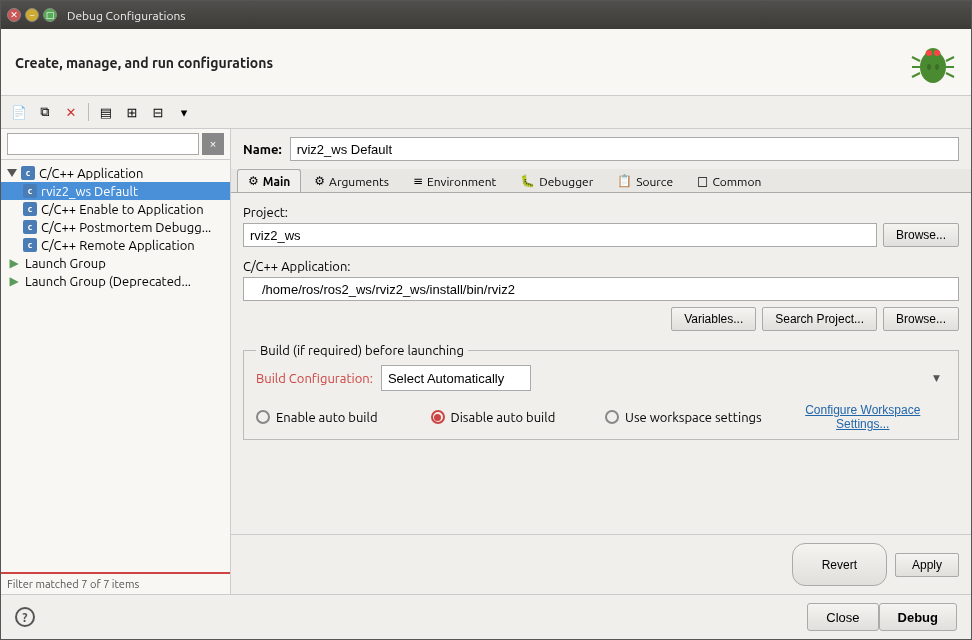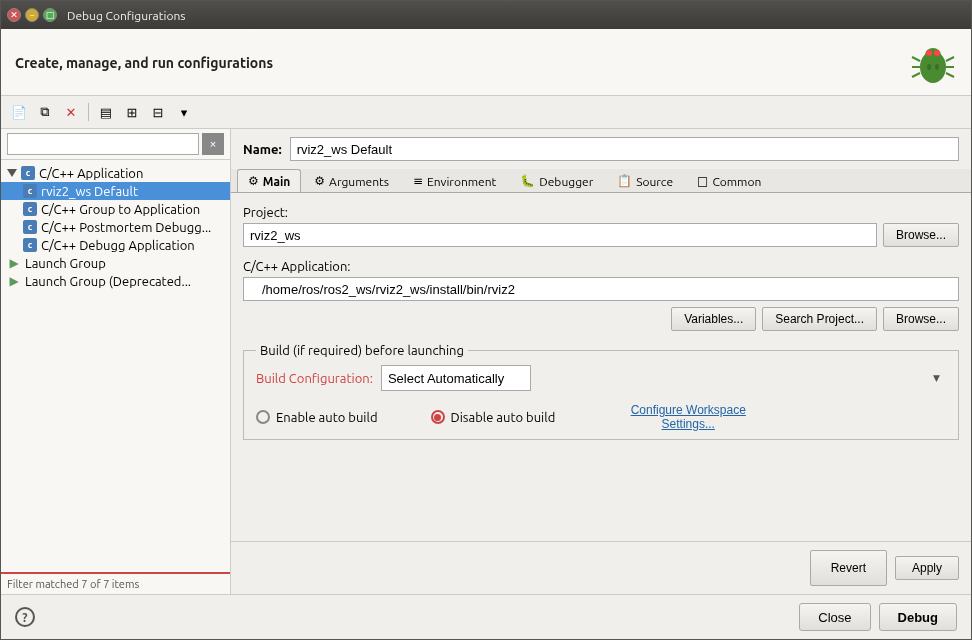--- a/index.html
+++ b/index.html
@@ -377,21 +377,21 @@
       display: flex;
       align-items: center;
       justify-content: center;
       font-size: 12px;
       font-weight: bold;
       cursor: pointer;
       color: #555;
     }
     .footer-btns {
       display: flex;
-      gap: 8px;
+      gap: 0;
     }
     .btn-footer {
       height: 28px;
       padding: 0 18px;
       border: 1px solid #aaa;
       background: linear-gradient(to bottom, #f5f4f0, #e0dfdb);
       cursor: pointer;
       font-size: 13px;
       border-radius: 3px;
     }
@@ -475,29 +475,29 @@
           <span class="icon-c">c</span>
           <span>C/C++ Application</span>
         </div>
 
         <div class="tree-item selected">
           <span class="icon-c">c</span>
           <span>rviz2_ws Default</span>
         </div>
         <div class="tree-item">
           <span class="icon-c">c</span>
-          <span>C/C++ Group to Application</span>
+          <span>C/C++ Enable to Application</span>
         </div>
         <div class="tree-item">
           <span class="icon-c">c</span>
           <span>C/C++ Postmortem Debugg...</span>
         </div>
         <div class="tree-item">
           <span class="icon-c">c</span>
-          <span>C/C++ Debugg Application</span>
+          <span>C/C++ Remote Application</span>
         </div>
 
         <div class="tree-group" style="padding-left: 6px;">
           <span class="icon-launch">▶</span>
           <span>Launch Group</span>
         </div>
         <div class="tree-group" style="padding-left: 6px;">
           <span class="icon-launch">▶</span>
           <span>Launch Group (Deprecated...</span>
         </div>
@@ -580,28 +580,32 @@
               <div class="radio-circle"></div>
               <span>Enable auto build</span>
             </div>
             <div class="radio-item">
               <div class="radio-circle checked">
                 <div class="radio-dot"></div>
               </div>
               <span>Disable auto build</span>
             </div>
             <div class="radio-item">
+              <div class="radio-circle"></div>
+              <span>Use workspace settings</span>
+            </div>
+            <div class="radio-item">
               <button class="btn-link">Configure Workspace Settings...</button>
             </div>
           </div>
         </fieldset>
       </div>
 
       <div class="bottom-bar">
-        <button class="btn" style="height: 36px; padding: 0 20px;">Revert</button>
+        <button class="btn" style="height: 43px; padding: 0 29px; border-radius: 13px;">Revert</button>
         <button class="btn" style="height: 24px; padding: 0 16px;">Apply</button>
       </div>
     </div>
   </div>
 
   <div class="bottom-footer">
     <div class="help-icon">?</div>
     <div class="footer-btns">
       <button class="btn-footer">Close</button>
       <button class="btn-footer" style="font-weight: bold;">Debug</button>

